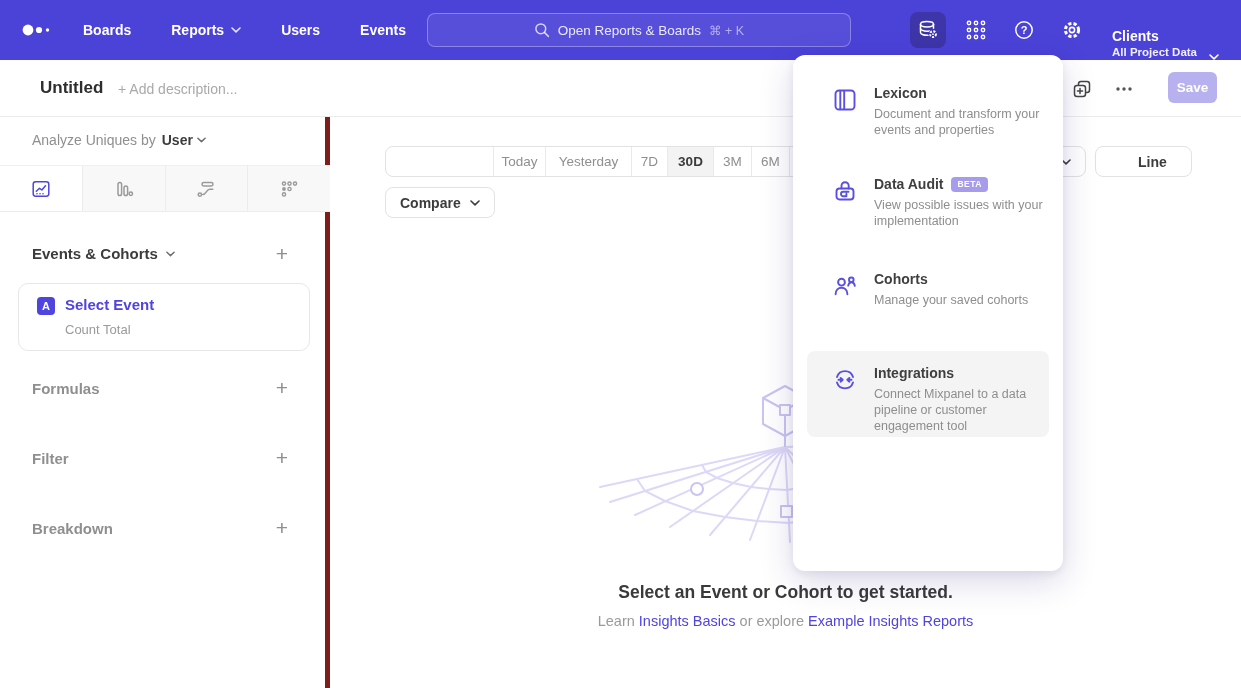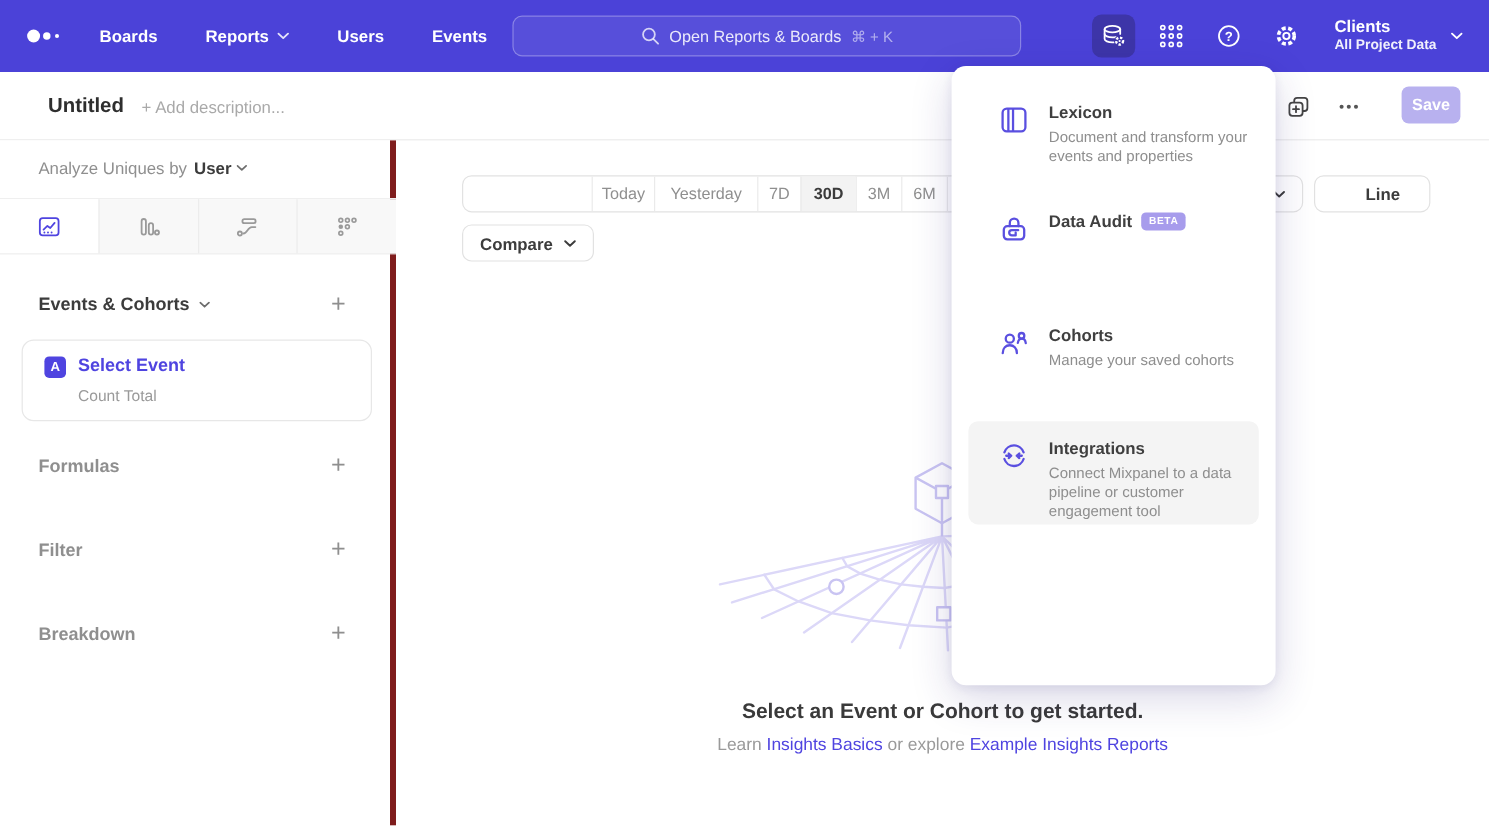--- a/index.html
+++ b/index.html
@@ -13,21 +13,21 @@
   .nav-links { position:absolute; left:83px; top:0; height:60px; display:flex; align-items:center; gap:40px; }
   .nav-link { color:#fff; font-size:14px; font-weight:600; display:flex; align-items:center; gap:7px; cursor:pointer; }
   .nav-link .chev { opacity:.85; }
   .nav-search { position:absolute; left:427px; top:13px; width:424px; height:34px; border-radius:8px;
     background:rgba(255,255,255,0.07); border:1px solid rgba(255,255,255,0.30);
     display:flex; align-items:center; justify-content:center; gap:8px; cursor:text; }
   .nav-search .ph { color:rgba(255,255,255,0.88); font-size:13.5px; }
   .nav-search .kbd { color:rgba(255,255,255,0.55); font-size:12.5px; }
   .nav-iconbtn { position:absolute; top:12px; width:36px; height:36px; border-radius:8px; display:flex; align-items:center; justify-content:center; cursor:pointer; }
   .nav-iconbtn.active { background:#3d35a8; }
-  .nav-project { position:absolute; left:1112px; top:0; height:60px; display:flex; align-items:center; gap:12px; cursor:pointer; }
+  .nav-project { position:absolute; left:1112px; top:0; height:60px; display:flex; align-items:flex-end; gap:12px; cursor:pointer; }
   .nav-project .ws { color:#fff; font-size:14px; font-weight:700; line-height:1.25; }
   .nav-project .pj { color:rgba(255,255,255,0.92); font-size:11.5px; font-weight:700; line-height:1.3; }
   .nav-project .chev { color:#fff; }
 
   
   .subheader { position:absolute; left:0; top:60px; width:1241px; height:57px; background:#fff; border-bottom:1px solid #ececec; }
   .report-title { position:absolute; left:40px; top:18px; font-size:17px; font-weight:700; color:#2e2e2e; cursor:text; }
   .report-desc { position:absolute; left:118px; top:21px; font-size:14px; color:#a9a9a9; cursor:text; }
   .hdr-icon { position:absolute; top:19px; width:20px; height:20px; cursor:pointer; color:#4a4a4a; }
   .save-btn { position:absolute; left:1168px; top:12px; width:49px; height:31px; border-radius:6px; background:#b8b1ef; color:#fff;
@@ -363,20 +363,21 @@
         <path d="M9.5 10.5V7.8a3.6 3.6 0 0 1 7.2 0v2.7" fill="none" stroke="#5a4fe0" stroke-width="1.9" stroke-linecap="round"></path>
         <rect x="4.5" y="10.5" width="17" height="11" rx="3" fill="none" stroke="#5a4fe0" stroke-width="1.9"></rect>
         <path d="M16.5 13.8h-5.3a2.2 2.2 0 0 0 0 4.4h3.2v-2.4" fill="none" stroke="#5a4fe0" stroke-width="1.9" stroke-linecap="round" stroke-linejoin="round"></path>
       </svg>
     </div>
     <div class="mi-text">
       <div class="mi-title">
         <span>Data Audit</span>
         <span class="beta-badge">BETA</span>
       </div>
+      <div class="mi-desc">View possible issues with your implementation</div>
     </div>
   </div>
 
   <div class="menu-item" style="top:216px; height:60px;">
     <div class="mi-icon">
       <svg width="26" height="26" viewBox="0 0 26 26">
         <g fill="none" stroke="#5a4fe0" stroke-width="1.9" stroke-linecap="round">
           <circle cx="9.5" cy="9.2" r="3.4"></circle>
           <path d="M3.6 21.3c0-4.4 2.7-6.6 5.9-6.6s5.9 2.2 5.9 6.6"></path>
           <circle cx="19.3" cy="6.8" r="2.3"></circle>

